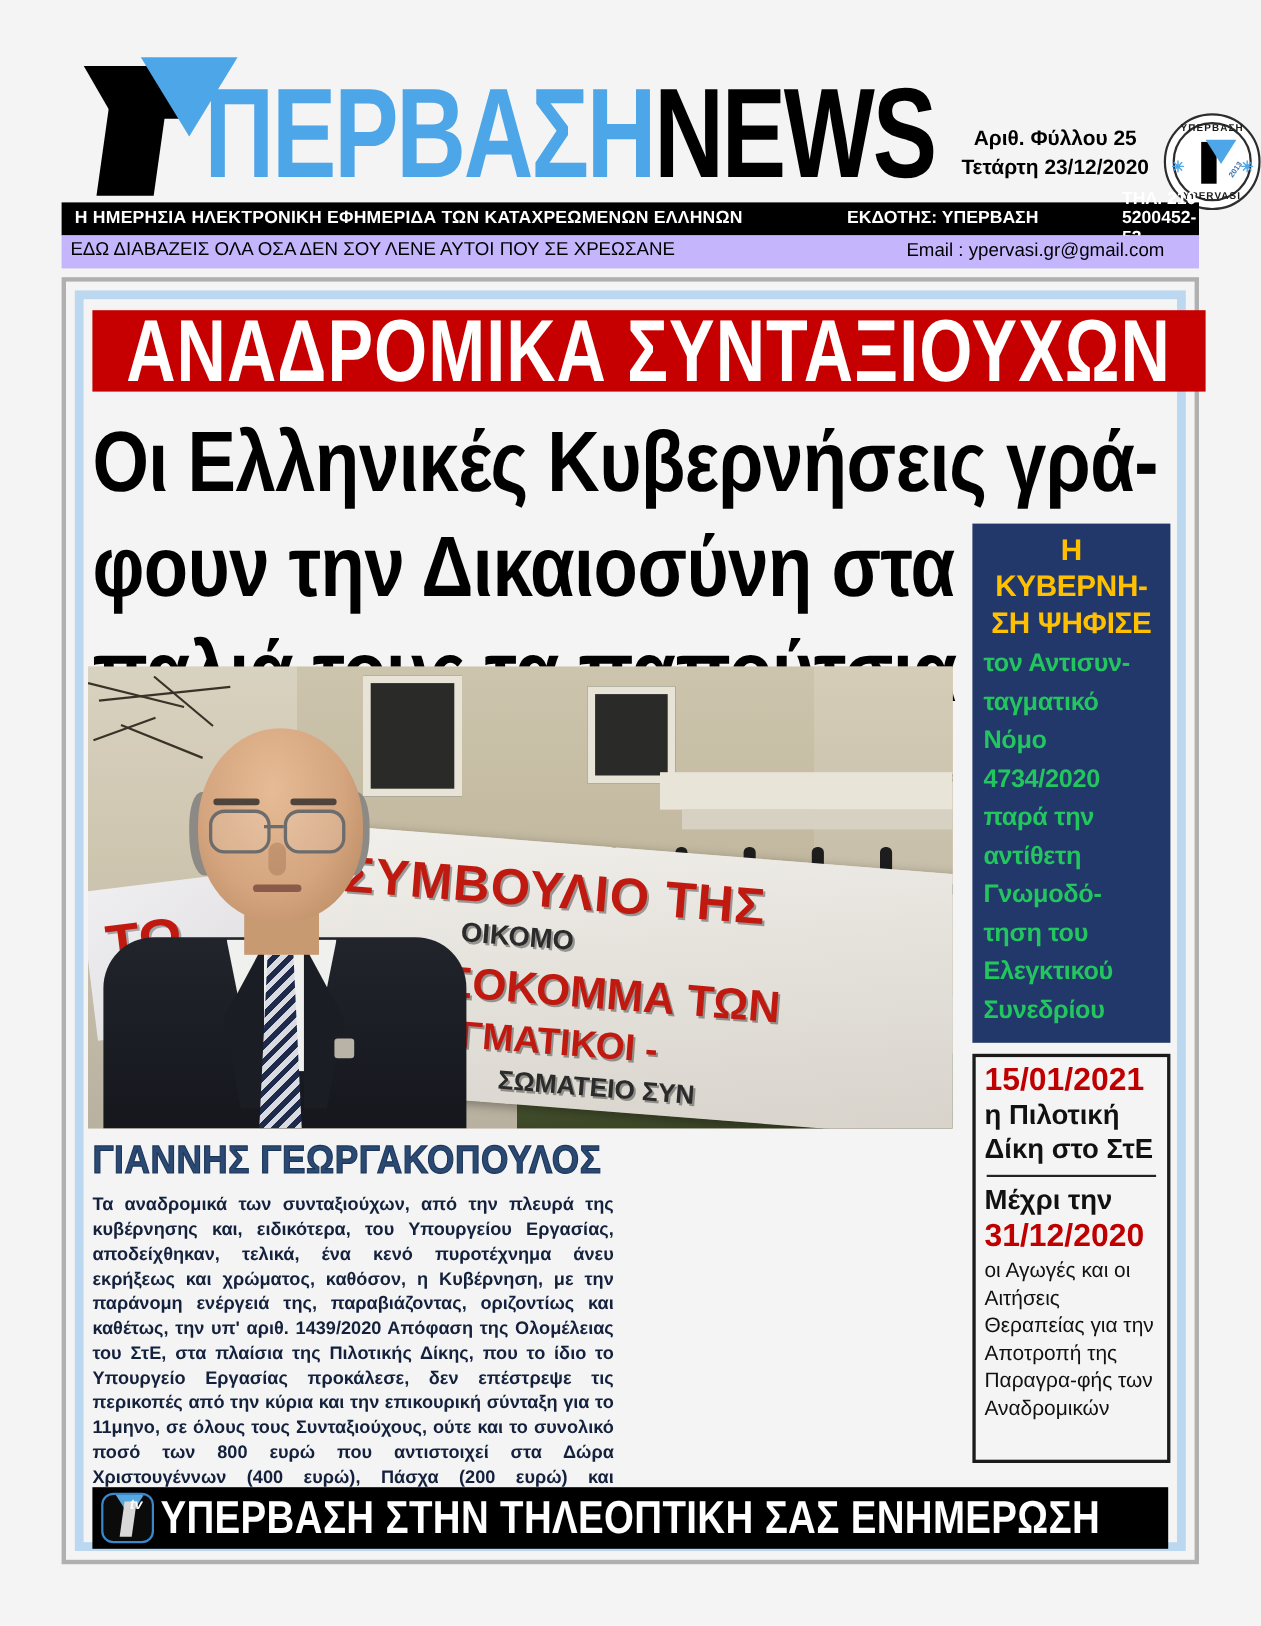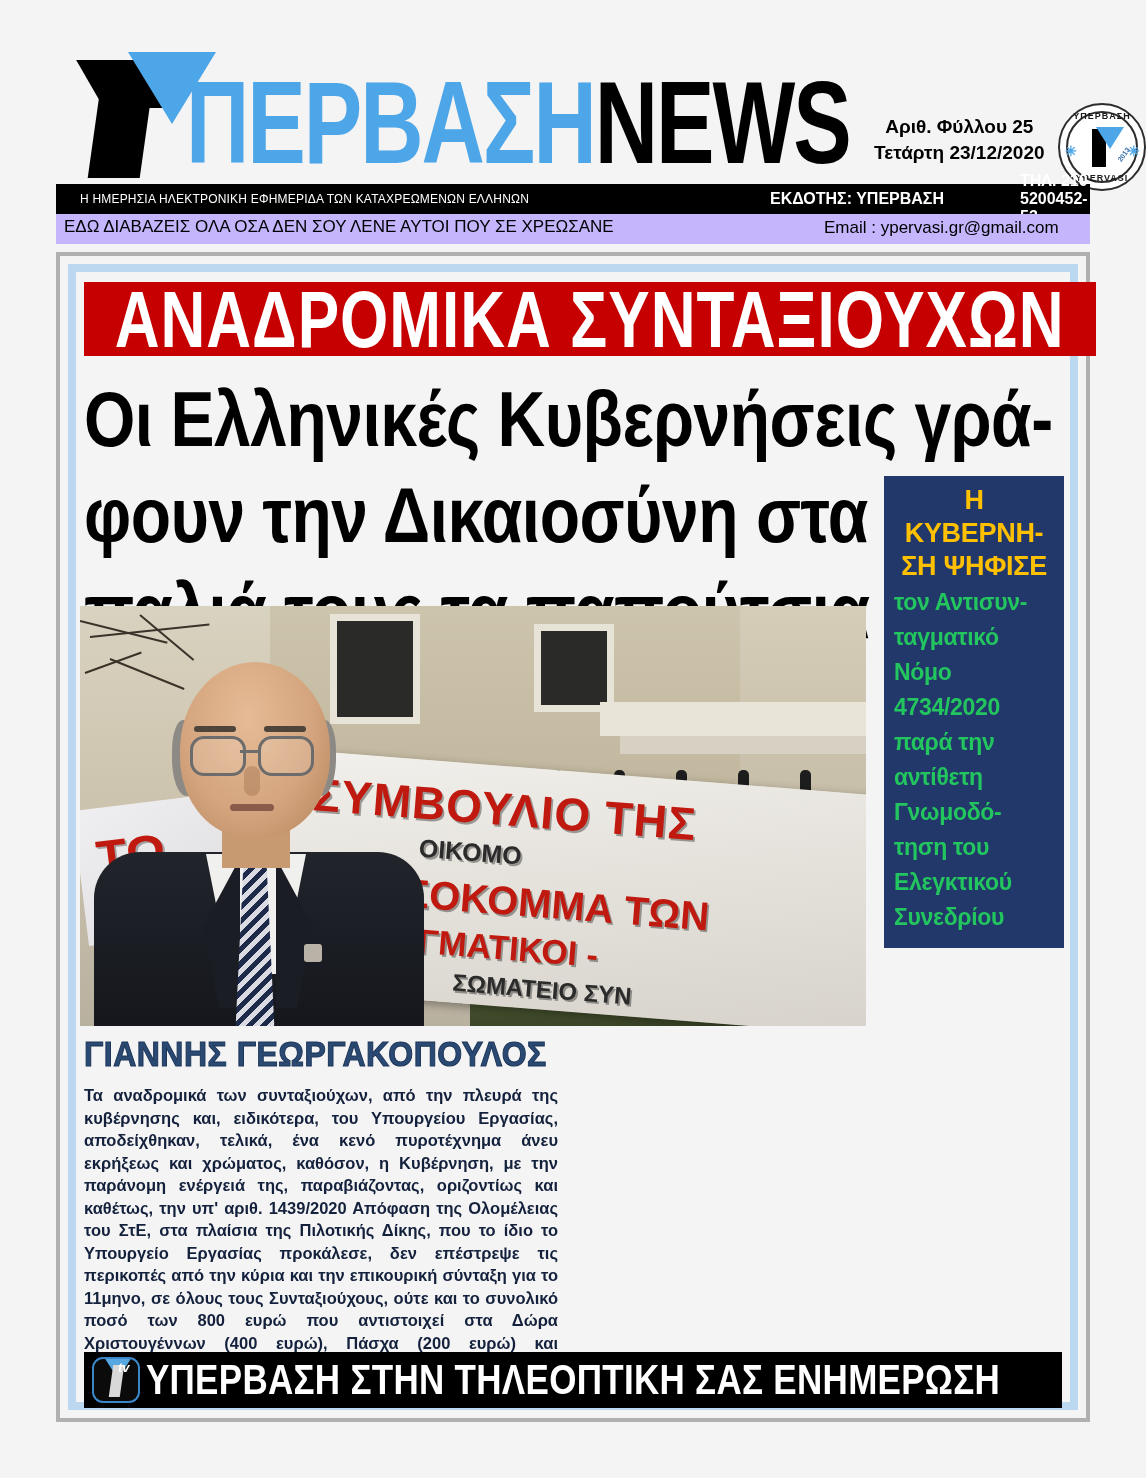--- a/index.html
+++ b/index.html
@@ -103,21 +103,21 @@
   .badge .st1{left:11px;}
   .badge .st2{left:74px;}
 
   
   .strip-black{
     position:absolute;left:56px;top:184px;width:1034px;height:30px;
     background:#000;color:#fff;
     display:flex;align-items:center;
   }
   .strip-black .s1{
-    position:absolute;left:24px;font-size:12px;font-weight:normal;letter-spacing:.2px;
+    position:absolute;left:12px;font-size:16px;font-weight:bold;letter-spacing:.2px;
   }
   .strip-black .s2{
     position:absolute;left:714px;font-size:16px;font-weight:bold;
   }
   .strip-black .s3{
     position:absolute;left:964px;font-size:16px;font-weight:bold;
   }
   .strip-white{
     position:absolute;left:56px;top:214px;width:1034px;height:30px;
     background:#c4b5fd;color:#000;
@@ -563,20 +563,29 @@
     <div class="nb-body" style="margin-top:0">Νόμο</div>
     <div class="nb-body" style="margin-top:0">4734/2020</div>
     <div class="nb-body" style="margin-top:0">παρά την</div>
     <div class="nb-body" style="margin-top:0">αντίθετη</div>
     <div class="nb-body" style="margin-top:0">Γνωμοδό-</div>
     <div class="nb-body" style="margin-top:0">τηση του</div>
     <div class="nb-body" style="margin-top:0">Ελεγκτικού</div>
     <div class="nb-body" style="margin-top:0">Συνεδρίου</div>
   </div>
 
+  <div class="white-box">
+    <div class="wb-red">15/01/2021</div>
+    <div class="wb-dark">η Πιλοτική</div>
+    <div class="wb-dark">Δίκη στο ΣτΕ</div>
+    <div class="wb-rule"></div>
+    <div class="wb-dark">Μέχρι την</div>
+    <div class="wb-red">31/12/2020</div>
+    <div class="wb-small">οι Αγωγές και οι Αιτήσεις Θεραπείας για την Αποτροπή της Παραγρα-φής των Αναδρομικών</div>
+  </div>
 
   <div class="bottom-banner">
     <div class="bb-text">ΥΠΕΡΒΑΣΗ ΣΤΗΝ ΤΗΛΕΟΠΤΙΚΗ ΣΑΣ ΕΝΗΜΕΡΩΣΗ</div>
     <div class="tv-logo">
       <div class="tvtri"></div>
       <div class="tvstem"></div>
       <div class="tvtxt">tv</div>
     </div>
   </div>
 

